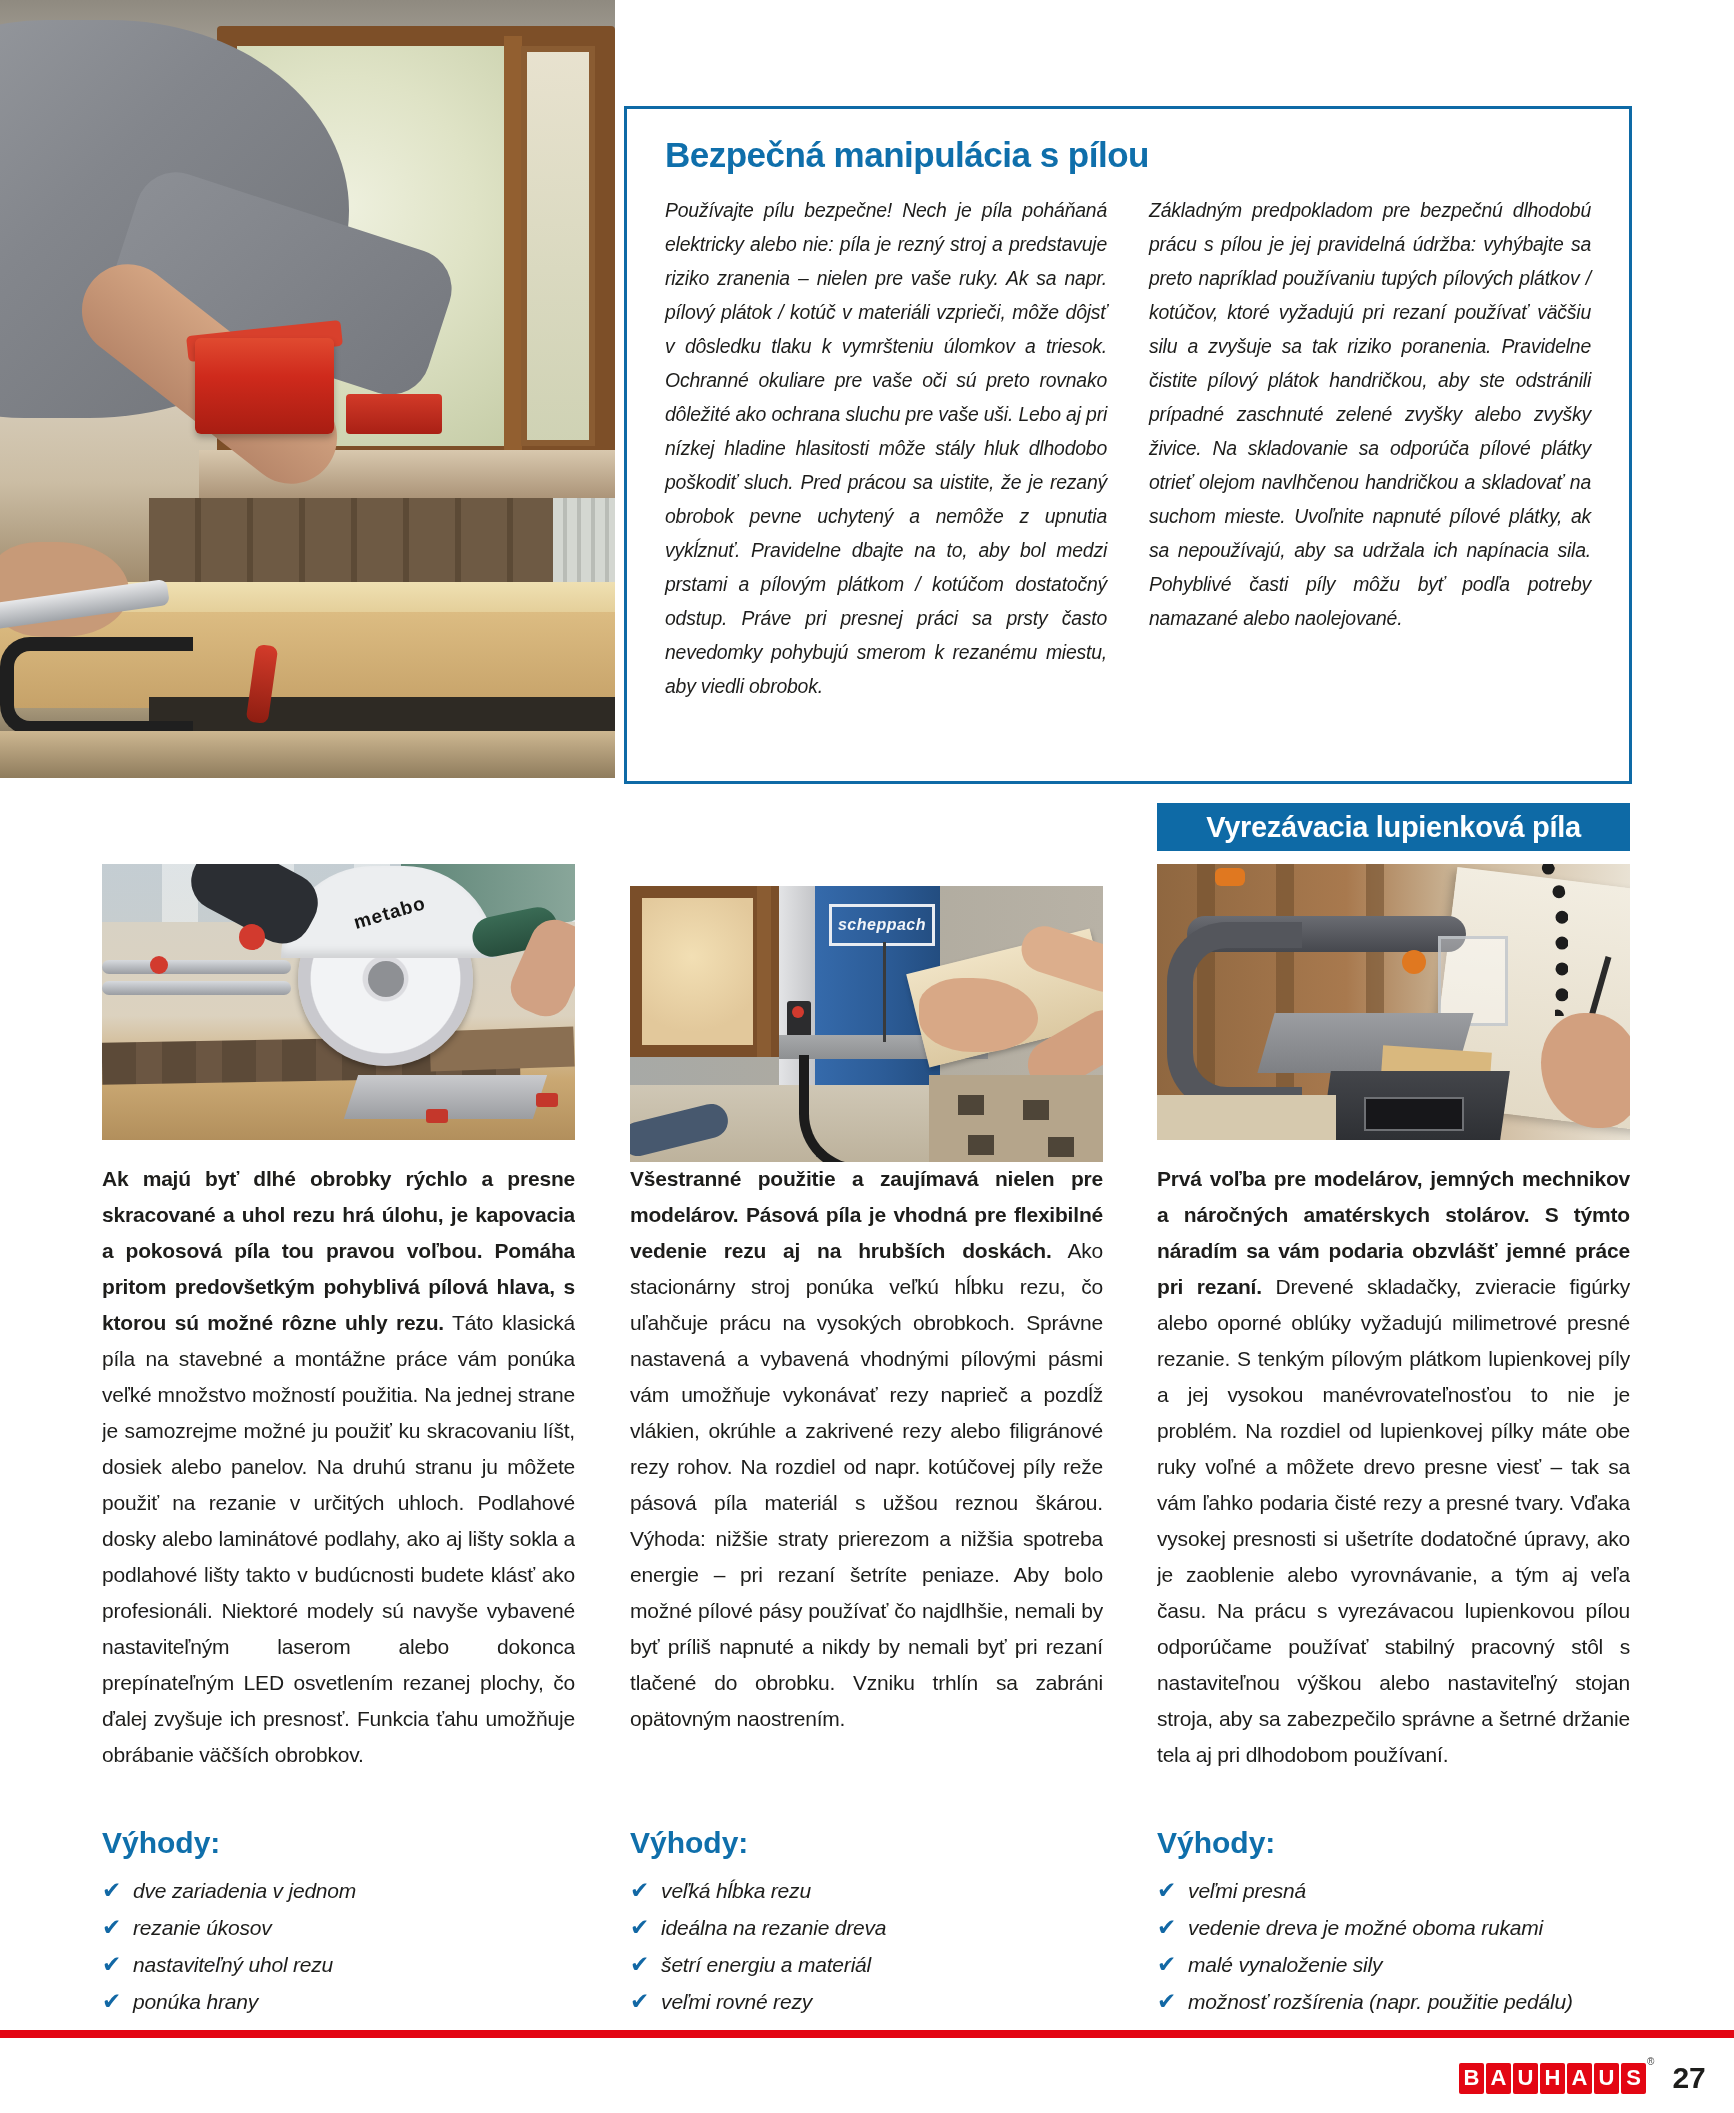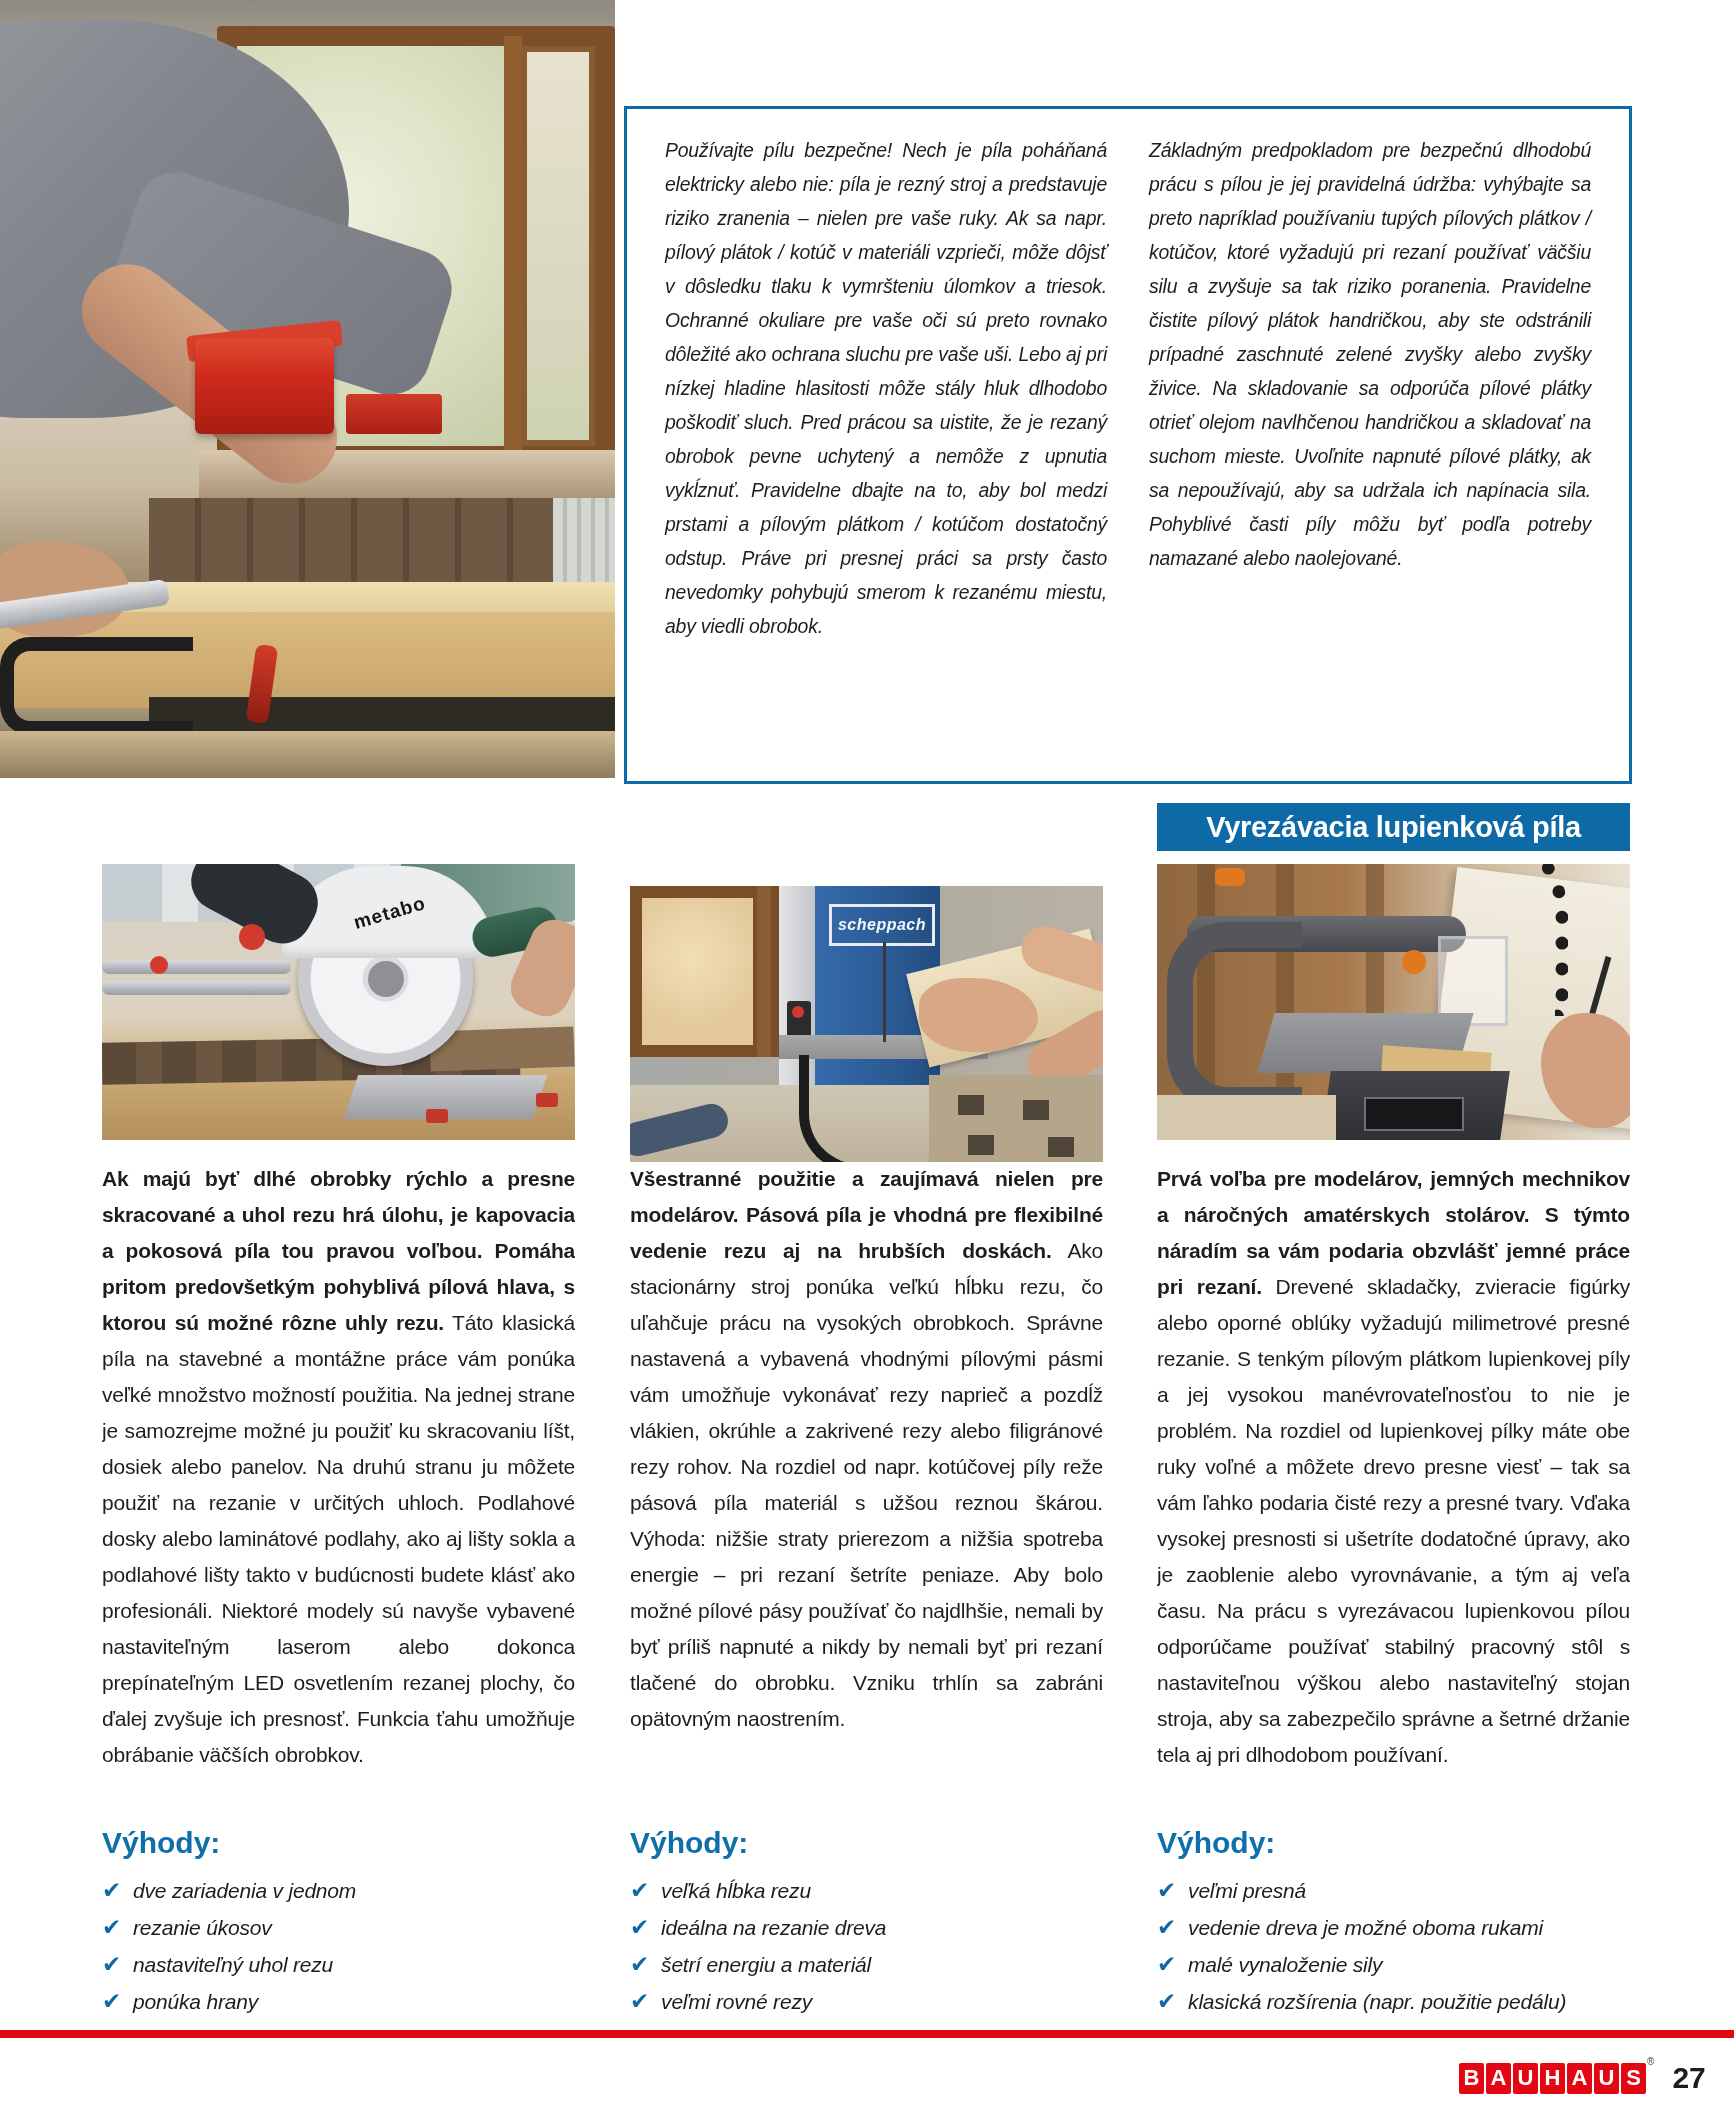--- a/index.html
+++ b/index.html
@@ -154,20 +154,21 @@
     <div class="beam"></div>
     <div class="beam-shadow"></div>
     <div class="clamp"></div>
     <div class="redhandle"></div>
     <div class="floor"></div>
     <div class="hand"></div>
     <div class="tool"></div>
   </div>
 
   <div class="abs safety">
+    <h1>Bezpečná manipulácia s pílou</h1>
     <div class="cols">
       <p>Používajte pílu bezpečne! Nech je píla poháňaná elektricky alebo nie: píla je rezný stroj a predstavuje riziko zranenia – nielen pre vaše ruky. Ak sa napr. pílový plátok / kotúč v materiáli vzprieči, môže dôjsť v dôsledku tlaku k vymršteniu úlomkov a triesok. Ochranné okuliare pre vaše oči sú preto rovnako dôležité ako ochrana sluchu pre vaše uši. Lebo aj pri nízkej hladine hlasitosti môže stály hluk dlhodobo poškodiť sluch. Pred prácou sa uistite, že je rezaný obrobok pevne uchytený a nemôže z upnutia vykĺznuť. Pravidelne dbajte na to, aby bol medzi prstami a pílovým plátkom / kotúčom dostatočný odstup. Práve pri presnej práci sa prsty často nevedomky pohybujú smerom k rezanému miestu, aby viedli obrobok.</p>
       <p>Základným predpokladom pre bezpečnú dlhodobú prácu s pílou je jej pravidelná údržba: vyhýbajte sa preto napríklad používaniu tupých pílových plátkov / kotúčov, ktoré vyžadujú pri rezaní používať väčšiu silu a zvyšuje sa tak riziko poranenia. Pravidelne čistite pílový plátok handričkou, aby ste odstránili prípadné zaschnuté zelené zvyšky alebo zvyšky živice. Na skladovanie sa odporúča pílové plátky otrieť olejom navlhčenou handričkou a skladovať na suchom mieste. Uvoľnite napnuté pílové plátky, ak sa nepoužívajú, aby sa udržala ich napínacia sila. Pohyblivé časti píly môžu byť podľa potreby namazané alebo naolejované.</p>
     </div>
   </div>
 
   <div class="abs col c1">
     <div class="colphoto ph1">
       <div class="shelf"></div>
       <div class="teal"></div>
@@ -293,21 +294,21 @@
       <div class="benefit">
           <span class="chk">✔</span>
           <span>vedenie dreva je možné oboma rukami</span>
         </div>
       <div class="benefit">
           <span class="chk">✔</span>
           <span>malé vynaloženie sily</span>
         </div>
       <div class="benefit">
           <span class="chk">✔</span>
-          <span>klasická rozšírenia (napr. použitie pedálu)</span>
+          <span>možnosť rozšírenia (napr. použitie pedálu)</span>
         </div>
     </div>
   </div>
 
   <div class="abs redline"></div>
   <div class="abs footer">
     <div class="tiles">
       <span class="tile">B</span>
       <span class="tile">A</span>
       <span class="tile">U</span>

